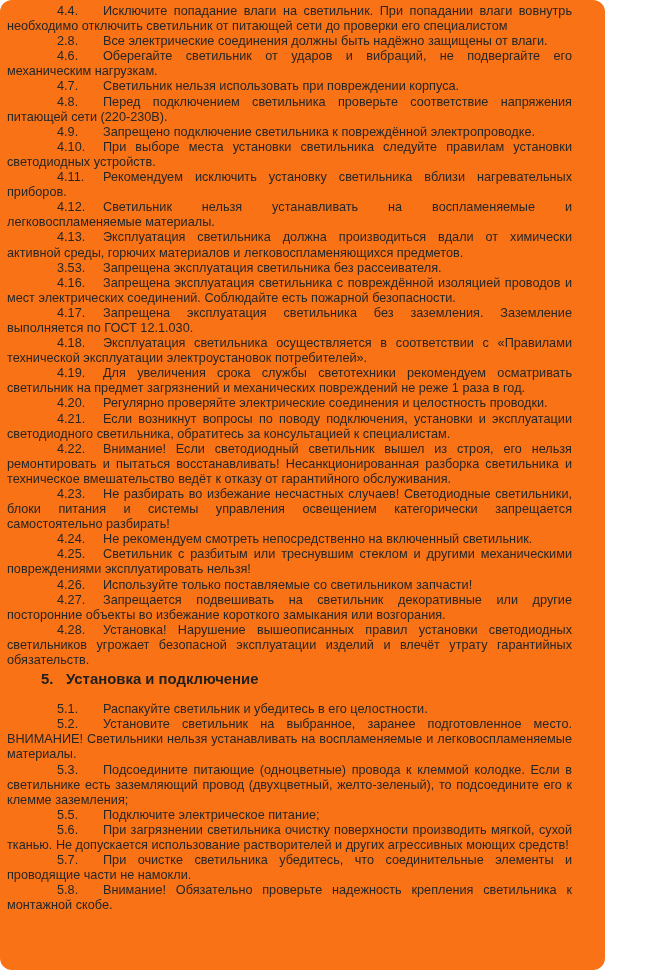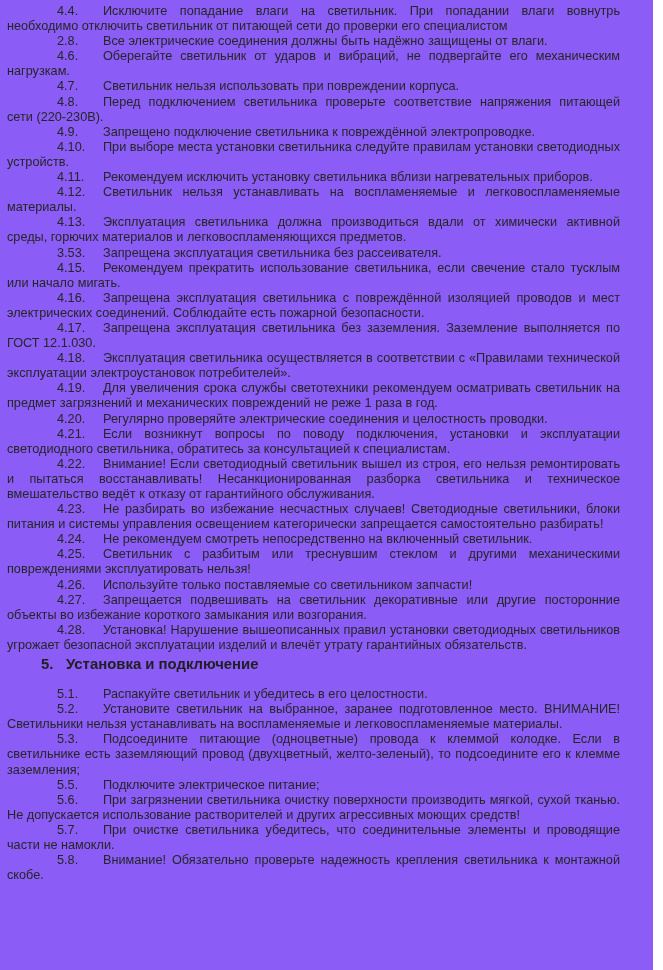--- a/index.html
+++ b/index.html
@@ -1,27 +1,28 @@
 <!DOCTYPE html>
 <html lang="ru"><head>
 <meta charset="utf-8">
 <style>
   html, body { margin: 0; padding: 0; background: #ffffff; }
   .page {
     position: relative;
-    width: 653px;
+    width: 605px;
     height: 970px;
     box-sizing: border-box;
-    background: #8b5cf6;
+    background: #f97316;
     color: #262626;
     font-family: "Liberation Sans", "DejaVu Sans", sans-serif;
     font-size: 12.7px;
     line-height: 15.1px;
     padding: 4px 33px 0 7px;
     overflow: hidden;
+    border-radius: 12px;
   }
   p.item {
     margin: 0;
     text-align: justify;
     text-indent: 50px;
   }
   p.item .num {
     display: inline-block;
     width: 46px;
     text-indent: 0;
@@ -49,21 +50,20 @@
     <p class="item"><span class="num">2.8.</span><span>Все электрические соединения должны быть надёжно защищены от влаги.</span></p>
     <p class="item"><span class="num">4.6.</span><span>Оберегайте светильник от ударов и вибраций, не подвергайте его механическим нагрузкам.</span></p>
     <p class="item"><span class="num">4.7.</span><span>Светильник нельзя использовать при повреждении корпуса.</span></p>
     <p class="item"><span class="num">4.8.</span><span>Перед подключением светильника проверьте соответствие напряжения питающей сети (220-230В).</span></p>
     <p class="item"><span class="num">4.9.</span><span>Запрещено подключение светильника к повреждённой электропроводке.</span></p>
     <p class="item"><span class="num">4.10.</span><span>При выборе места установки светильника следуйте правилам установки светодиодных устройств.</span></p>
     <p class="item"><span class="num">4.11.</span><span>Рекомендуем исключить установку светильника вблизи нагревательных приборов.</span></p>
     <p class="item"><span class="num">4.12.</span><span>Светильник нельзя устанавливать на воспламеняемые и легковоспламеняемые материалы.</span></p>
     <p class="item"><span class="num">4.13.</span><span>Эксплуатация светильника должна производиться вдали от химически активной среды, горючих материалов и легковоспламеняющихся предметов.</span></p>
     <p class="item"><span class="num">3.53.</span><span>Запрещена эксплуатация светильника без рассеивателя.</span></p>
-    <p class="item"><span class="num">4.15.</span><span>Рекомендуем прекратить использование светильника, если свечение стало тусклым или начало мигать.</span></p>
     <p class="item"><span class="num">4.16.</span><span>Запрещена эксплуатация светильника с повреждённой изоляцией проводов и мест электрических соединений. Соблюдайте есть пожарной безопасности.</span></p>
     <p class="item"><span class="num">4.17.</span><span>Запрещена эксплуатация светильника без заземления. Заземление выполняется по ГОСТ 12.1.030.</span></p>
     <p class="item"><span class="num">4.18.</span><span>Эксплуатация светильника осуществляется в соответствии с «Правилами технической эксплуатации электроустановок потребителей».</span></p>
     <p class="item"><span class="num">4.19.</span><span>Для увеличения срока службы светотехники рекомендуем осматривать светильник на предмет загрязнений и механических повреждений не реже 1 раза в год.</span></p>
     <p class="item"><span class="num">4.20.</span><span>Регулярно проверяйте электрические соединения и целостность проводки.</span></p>
     <p class="item"><span class="num">4.21.</span><span>Если возникнут вопросы по поводу подключения, установки и эксплуатации светодиодного светильника, обратитесь за консультацией к специалистам.</span></p>
     <p class="item"><span class="num">4.22.</span><span>Внимание! Если светодиодный светильник вышел из строя, его нельзя ремонтировать и пытаться восстанавливать! Несанкционированная разборка светильника и техническое вмешательство ведёт к отказу от гарантийного обслуживания.</span></p>
     <p class="item"><span class="num">4.23.</span><span>Не разбирать во избежание несчастных случаев! Светодиодные светильники, блоки питания и системы управления освещением категорически запрещается самостоятельно разбирать!</span></p>
     <p class="item"><span class="num">4.24.</span><span>Не рекомендуем смотреть непосредственно на включенный светильник.</span></p>
     <p class="item"><span class="num">4.25.</span><span>Светильник с разбитым или треснувшим стеклом и другими механическими повреждениями эксплуатировать нельзя!</span></p>

